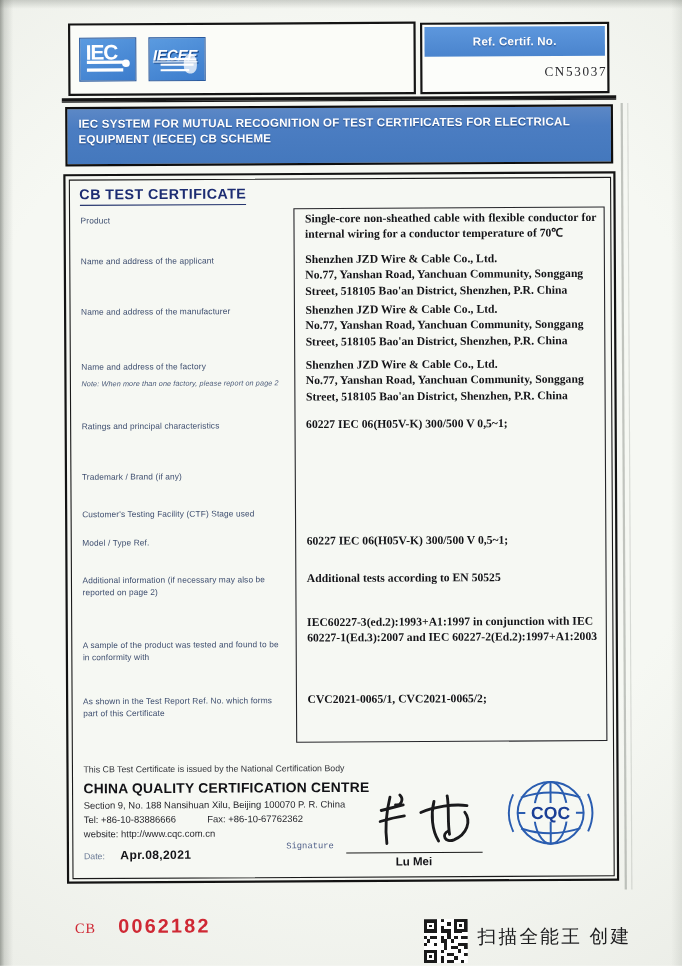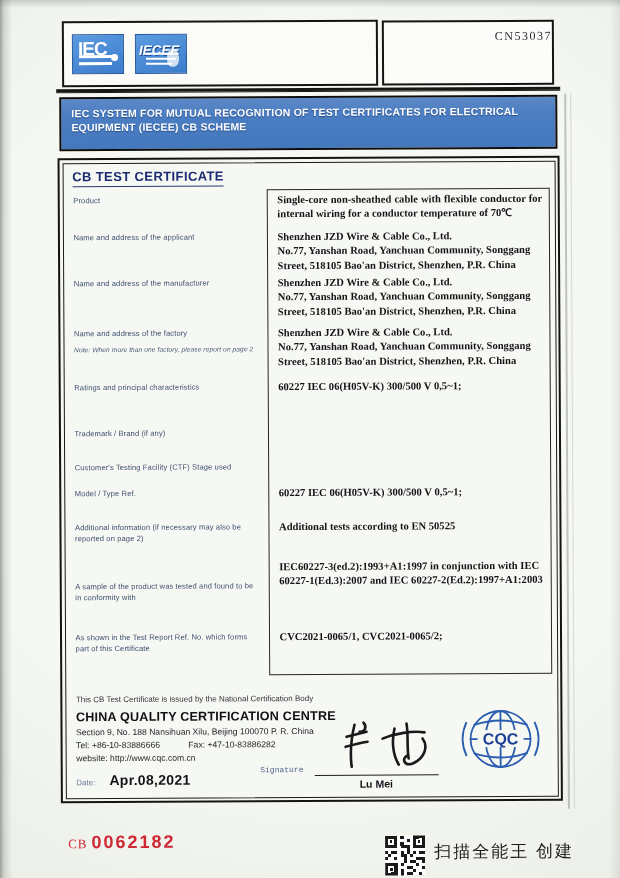--- a/index.html
+++ b/index.html
@@ -32,21 +32,21 @@
   }
   .iec-sq .logo-txt {
     position:absolute; top:3px; left:5px; font-weight:bold; font-size:19px;
     letter-spacing:-1px; color:#fff;
   }
   .iec-bar1 { position:absolute; left:6px; bottom:15px; width:33px; height:3.5px; background:#fff; }
   .iec-bar2 { position:absolute; left:6px; bottom:8px;  width:33px; height:3.5px; background:#fff; }
   .iec-dot  { position:absolute; right:5px; bottom:12px; width:7px; height:7px; border-radius:50%; background:#fff; }
   .iecee-sq .logo-txt {
     position:absolute; top:8px; left:3px; font-weight:bold; font-style:italic; font-size:13.5px;
-    letter-spacing:0px; color:#fff; text-shadow:1px 1px 0 #1d4b8c;
+    letter-spacing:0px; color:#fff; text-shadow:1px 1px 0 #1d4b8c;text-decoration:underline;
   }
   .iecee-l1,.iecee-l2,.iecee-l3 { position:absolute; left:10px; height:2.5px; background:#fff; }
   .iecee-l1 { bottom:18px; width:26px; }
   .iecee-l2 { bottom:13px; width:30px; }
   .iecee-l3 { bottom:8px;  width:26px; }
   .iecee-blob { position:absolute; right:7px; bottom:6px; width:12px; height:18px; border-radius:50% 50% 40% 40%; background:rgba(255,255,255,.75); }
 
   .ref-box {
     position:absolute; left:384px; top:21px; width:172px; height:65px;
     background:#fcfdfa; border:2px solid #141414;
@@ -110,32 +110,32 @@
   
   .issued   { position:absolute; left:10px; top:531px; font-size:8px; color:#33343a; }
   .ncb-name { position:absolute; left:10px; top:546px; font-size:12.6px; font-weight:bold; color:#121216; letter-spacing:.2px; }
   .ncb-addr { position:absolute; left:10px; top:563px; font-size:8.6px; color:#26262c; }
   .ncb-tel  { position:absolute; left:10px; top:576px; font-size:8.6px; color:#26262c; }
   .ncb-tel .fax { margin-left:26px; }
   .ncb-web  { position:absolute; left:10px; top:589px; font-size:8.6px; color:#26262c; }
 
   .date-row { position:absolute; left:10px; top:608px; display:flex; align-items:baseline; gap:14px; }
   .date-lbl { font-size:8px; color:#6a7a96; }
-  .date-val { font-size:14px; font-weight:bold; color:#141418; letter-spacing:.3px; }
+  .date-val { font-size:11px; font-weight:bold; color:#141418; letter-spacing:.3px; }
 
   .sig-block { position:absolute; left:238px; top:566px; width:150px; }
   .sig-svg   { position:absolute; left:28px; top:-14px; }
   .sig-lbl   { position:absolute; left:-44px; top:36px; font-size:8px; color:#51618a;font-family:Liberation Mono, monospace; }
   .sig-line  { position:absolute; left:10px; top:46px; width:124px; border-top:1.8px solid #1c1c1c; }
   .sig-name  { position:absolute; left:10px; top:49px; width:124px; text-align:center; font-size:10.5px; font-weight:bold; color:#141418; }
 
   .cqc-logo { position:absolute; right:14px; top:546px; }
 
   
-  .cb-serial { position:absolute; left:66px; top:831px; color:#cf2834; display:flex; align-items:baseline; gap:4px; }
+  .cb-serial { position:absolute; left:66px; top:831px; color:#cf2834; display:flex; align-items:baseline; gap:20px; }
   .cb-prefix { font-family:"Liberation Serif", serif; font-size:13px; letter-spacing:1px; }
   .cb-num    { font-family:Liberation Sans, sans-serif; font-weight:bold; font-size:18px; letter-spacing:2px; }
 
   .qr-wrap   { position:absolute; left:383px; top:836px; width:40px; height:40px; }
   .qr-caption{ position:absolute; left:432px; top:841px; font-size:17px; color:#1c1c1e; letter-spacing:2px; }
 </style>
 </head>
 <body>
 
 <div class="sheet">
@@ -153,20 +153,21 @@
     <div class="blue-sq iecee-sq">
       <span class="logo-txt">IECEE</span>
       <span class="iecee-blob"></span>
       <span class="iecee-l1"></span>
       <span class="iecee-l2"></span>
       <span class="iecee-l3"></span>
     </div>
   </div>
 
   <div class="ref-box">
+    <div class="ref-band">Ref. Certif. No.</div>
     <div class="ref-value">CN53037</div>
   </div>
 
   <div class="top-rule"></div>
 
   <div class="banner">IEC SYSTEM FOR MUTUAL RECOGNITION OF TEST CERTIFICATES FOR ELECTRICAL EQUIPMENT (IECEE) CB SCHEME</div>
 
   <div class="main-box">
     <div class="main-inner">
 
@@ -231,21 +232,21 @@
           <div class="lbl">As shown in the Test Report Ref. No. which forms part of this Certificate</div>
           <div class="val">CVC2021-0065/1, CVC2021-0065/2;</div>
         </div>
       </div>
 
       <div class="issued">This CB Test Certificate is issued by the National Certification Body</div>
       <div class="ncb-name">CHINA QUALITY CERTIFICATION CENTRE</div>
       <div class="ncb-addr">Section 9, No. 188 Nansihuan Xilu, Beijing 100070 P. R. China</div>
       <div class="ncb-tel">
         <span>Tel: +86-10-83886666</span>
-        <span class="fax">Fax: +47-10-83886282</span>
+        <span class="fax">Fax: +86-10-67762362</span>
       </div>
       <div class="ncb-web">website: http://www.cqc.com.cn</div>
 
       <div class="date-row">
         <span class="date-lbl">Date:</span>
         <span class="date-val">Apr.08,2021</span>
       </div>
 
       <div class="sig-block">
         <svg class="sig-svg" width="110" height="58" viewBox="0 0 110 58">

